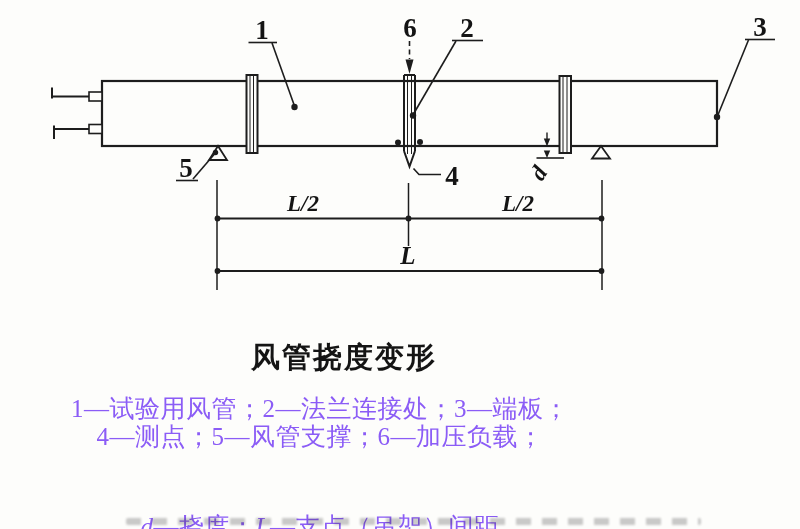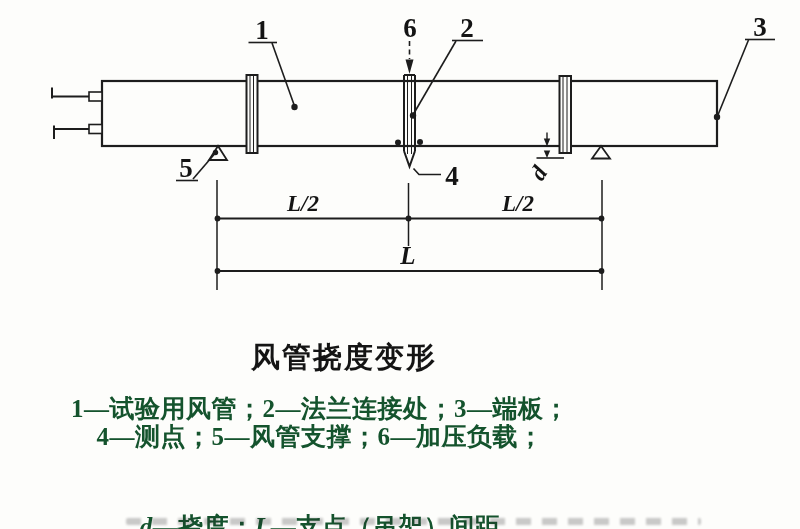--- a/index.html
+++ b/index.html
@@ -31,23 +31,23 @@
     font-weight: 700;
     letter-spacing: 2px;
     color: #141414;
   }
   .legend-line {
     position: absolute;
     left: 0;
     width: 640px;
     text-align: center;
     font-size: 25px;
-    font-weight: 700;
+    font-weight: 400;
     letter-spacing: 0.5px;
-    color: #14532d;
+    color: #8b5cf6;
     white-space: nowrap;
   }
   .legend-line-1 { top: 392px; }
   .legend-line-2 { top: 420px; }
   .legend-line-3 { top: 510px; }
   .sym-italic {
     font-style: italic;
     font-family: "Liberation Serif", serif;
   }
   .scan-artifact {

